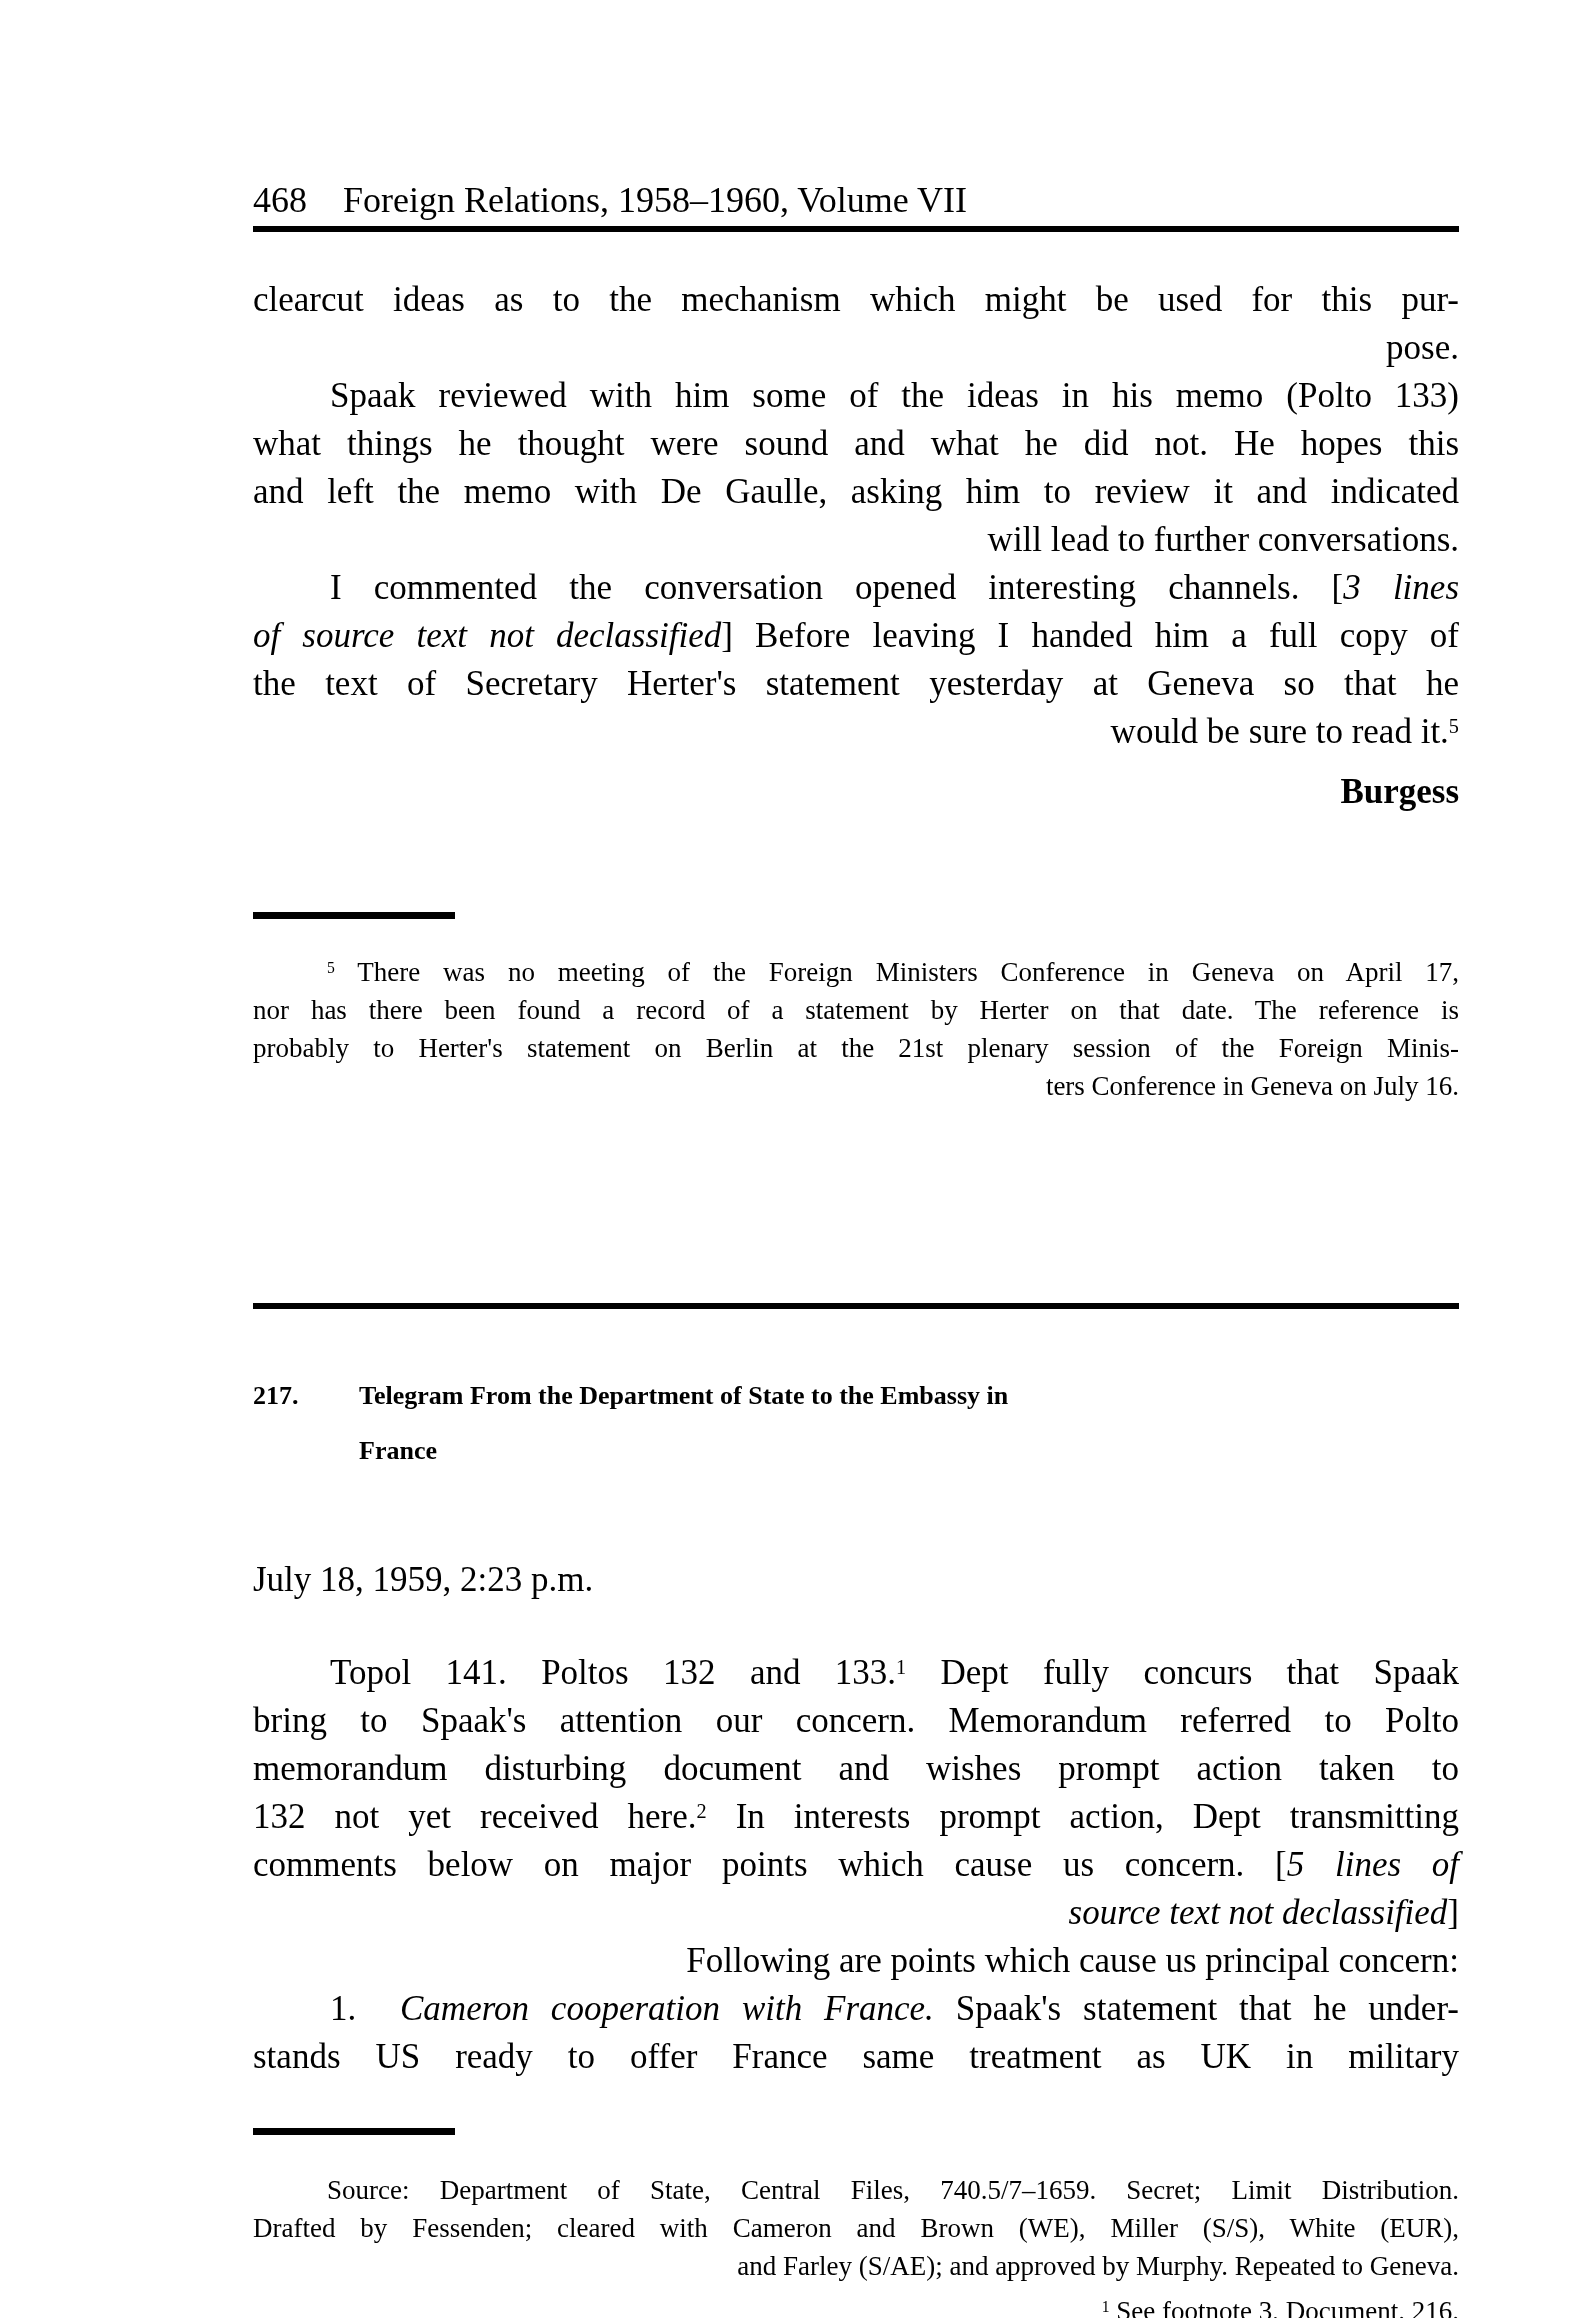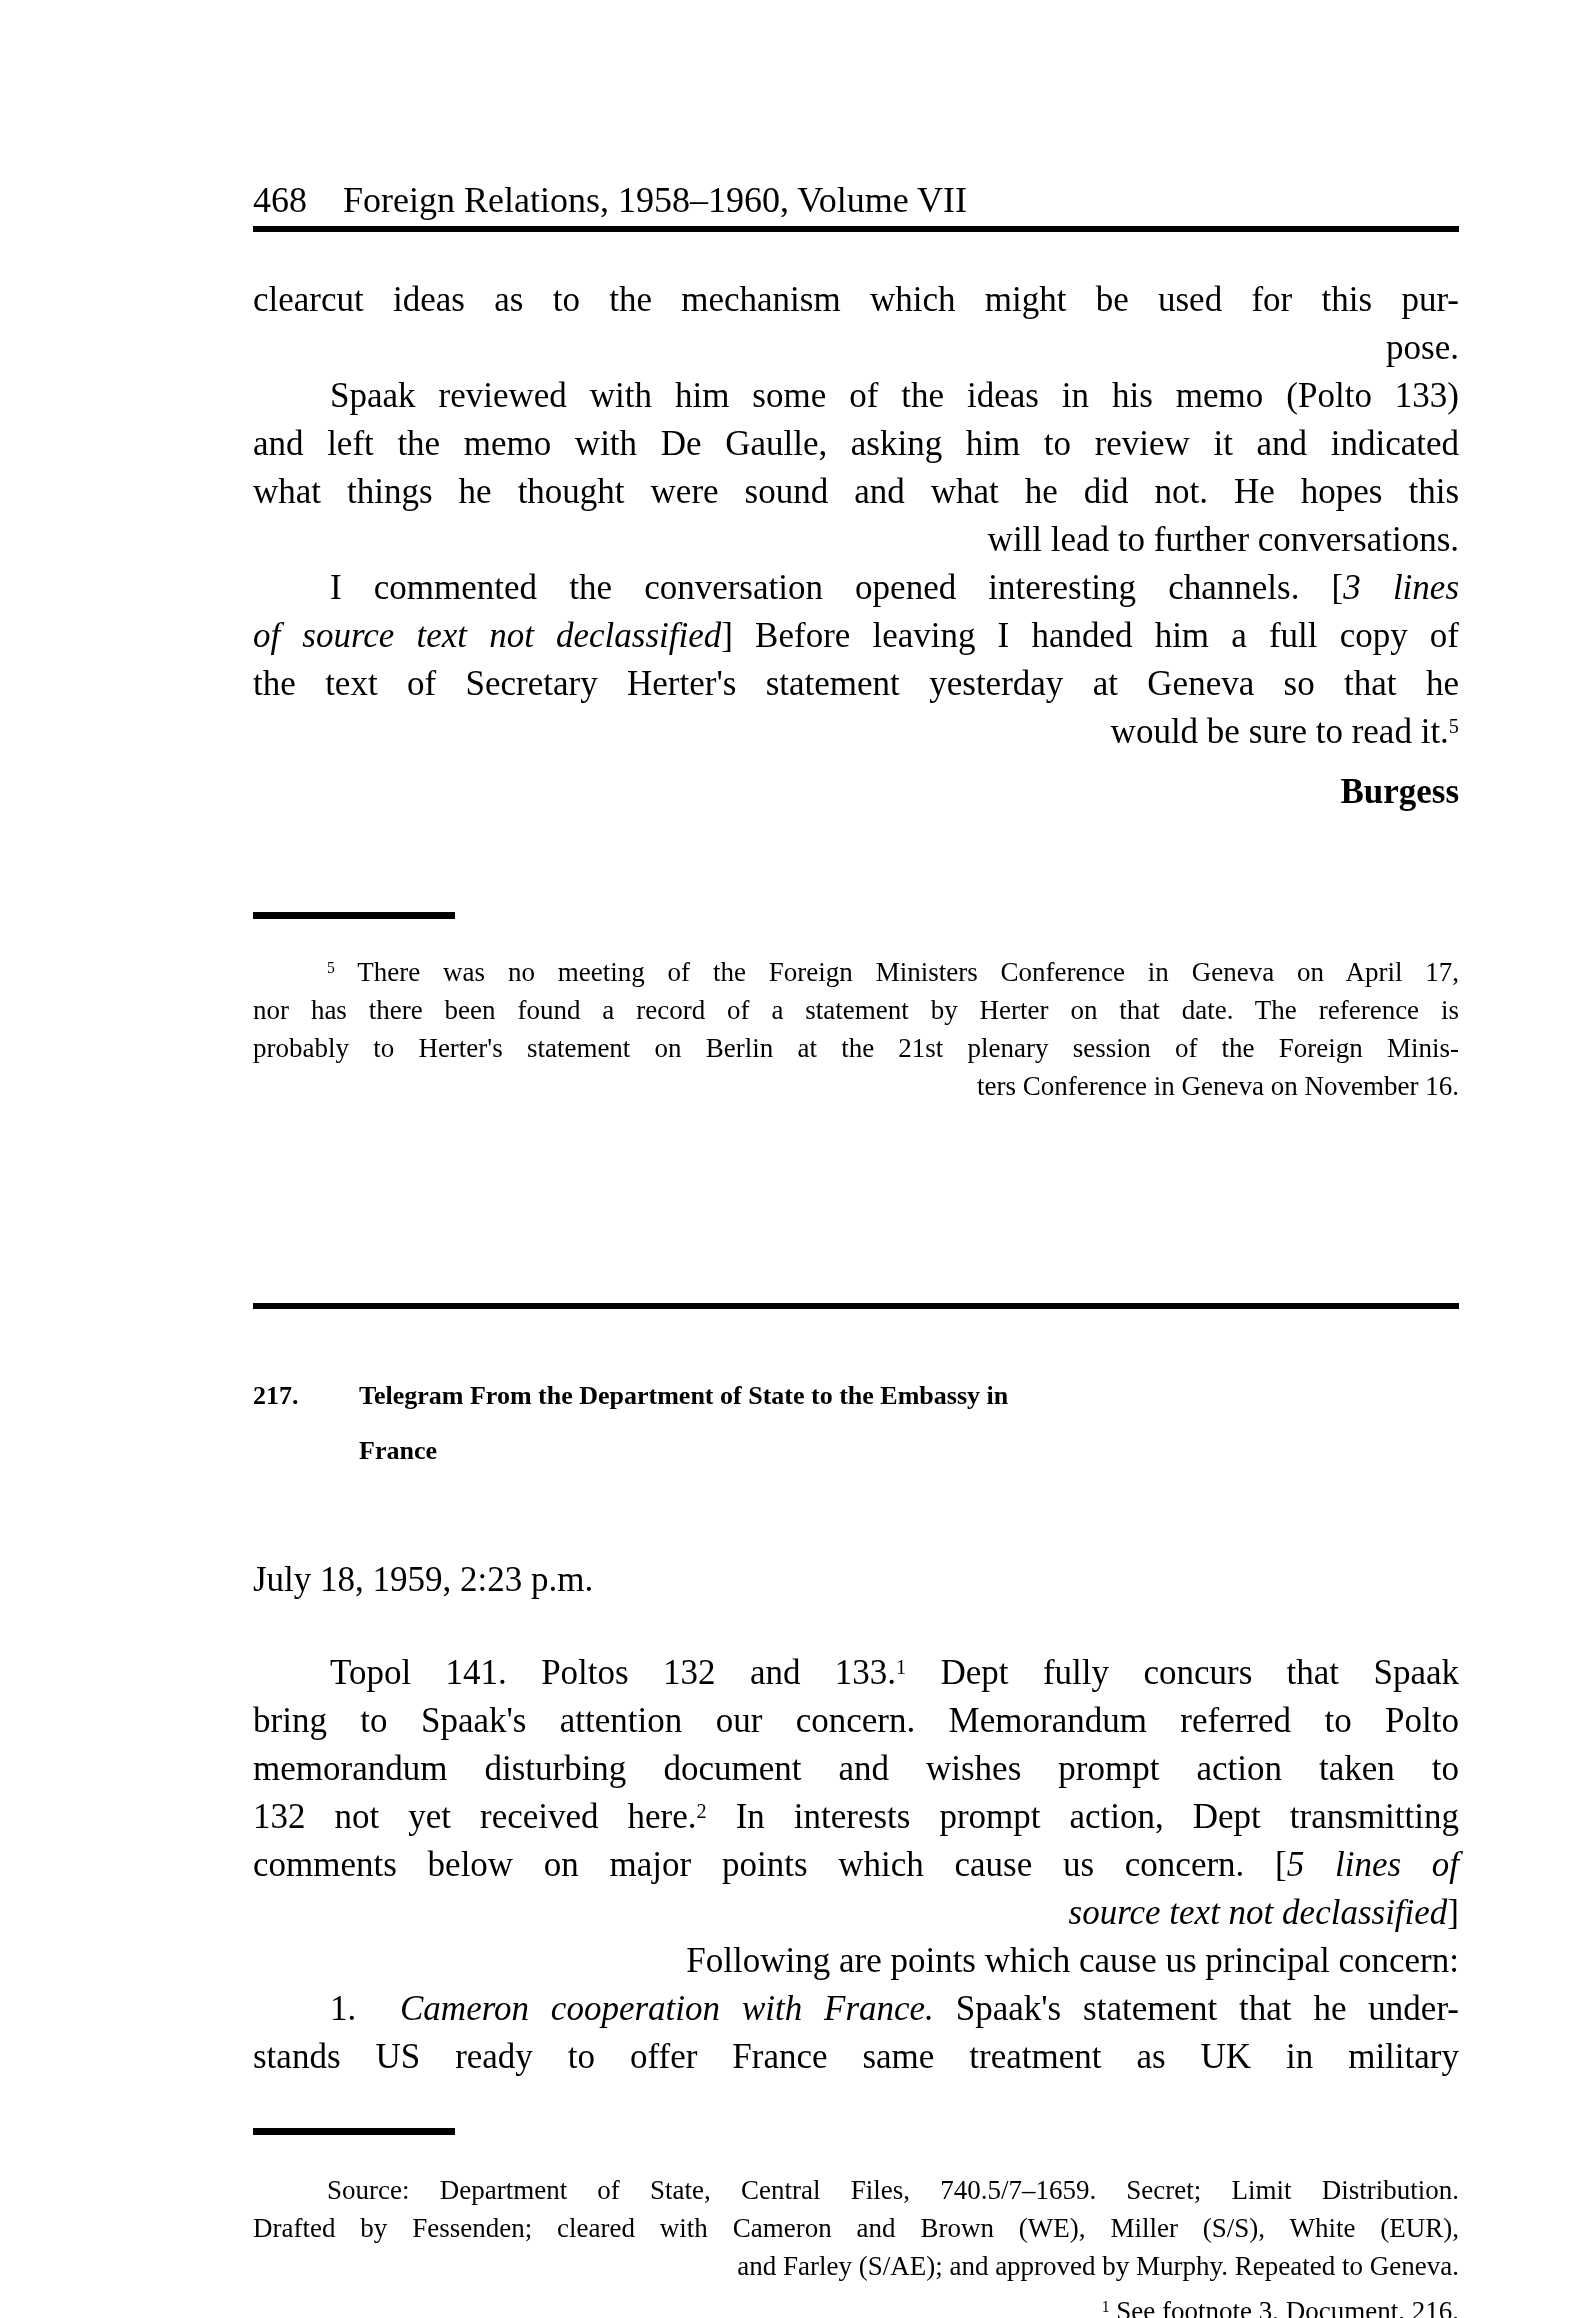--- a/index.html
+++ b/index.html
@@ -50,39 +50,39 @@
     <span>Foreign Relations, 1958–1960, Volume VII</span>
   </div>
   <div class="head-rule"></div>
 
   <div class="para" id="para216-1">
       <div class="line just"><span>clearcut ideas as to the mechanism which might be used for this pur-</span></div>
       <div class="line last"><span>pose.</span></div>
     </div>
   <div class="para">
       <div class="line just indent"><span>Spaak reviewed with him some of the ideas in his memo (Polto 133)</span></div>
+      <div class="line just"><span>what things he thought were sound and what he did not. He hopes this</span></div>
       <div class="line just"><span>and left the memo with De Gaulle, asking him to review it and indicated</span></div>
-      <div class="line just"><span>what things he thought were sound and what he did not. He hopes this</span></div>
       <div class="line last"><span>will lead to further conversations.</span></div>
     </div>
   <div class="para">
       <div class="line just indent"><span>I commented the conversation opened interesting channels. [</span><span class="it">3 lines</span></div>
       <div class="line just"><span class="it">of source text not declassified</span><span>] Before leaving I handed him a full copy of</span></div>
       <div class="line just"><span>the text of Secretary Herter's statement yesterday at Geneva so that he</span></div>
       <div class="line last"><span>would be sure to read it.</span><span class="sup">5</span></div>
     </div>
 
   <div class="sig">Burgess</div>
 
   <div class="fn-rule" id="fn5-rule"></div>
   <div class="fn" id="fn5">
       <div class="line just indent"><span class="sup">5</span><span> There was no meeting of the Foreign Ministers Conference in Geneva on April 17,</span></div>
       <div class="line just"><span>nor has there been found a record of a statement by Herter on that date. The reference is</span></div>
       <div class="line just"><span>probably to Herter's statement on Berlin at the 21st plenary session of the Foreign Minis-</span></div>
-      <div class="line last"><span>ters Conference in Geneva on November 16.</span></div>
+      <div class="line last"><span>ters Conference in Geneva on July 16.</span></div>
     </div>
 
   <div class="section-rule"></div>
 
   <div class="doc-heading">
     <span class="doc-number">217.</span>
     <div>Telegram From the Department of State to the Embassy in</div>
     <div>France</div>
   </div>
 

